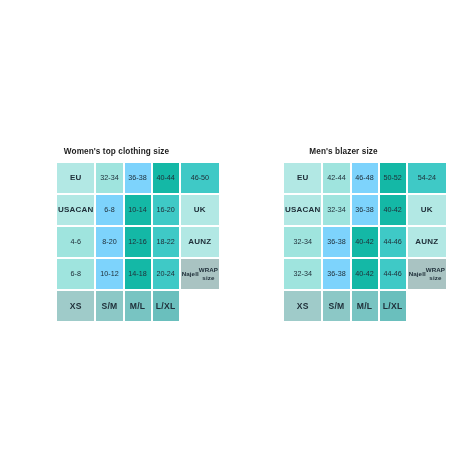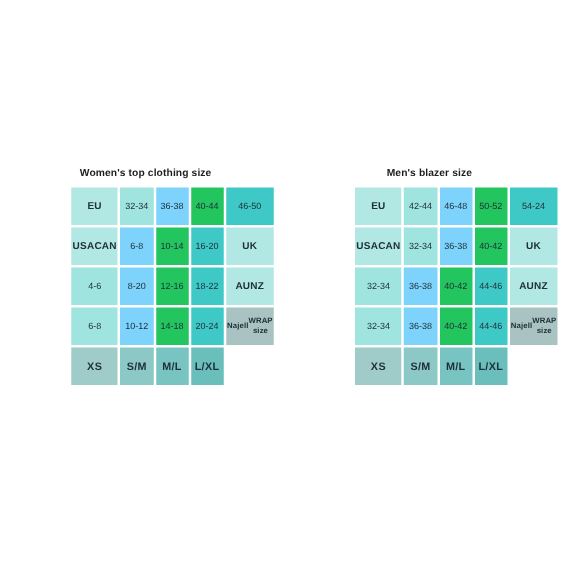--- a/index.html
+++ b/index.html
@@ -11,20 +11,21 @@
     height: 460px;
     background: #ffffff;
     font-family: "Liberation Sans", sans-serif;
     overflow: hidden;
   }
 
   #stage {
     position: relative;
     width: 460px;
     height: 368px;
+    margin-top: 13px;
   }
 
   .tables-row {
     position: absolute;
     top: 134px;
     left: 0;
     width: 460px;
     display: flex;
     justify-content: space-between;
     padding: 0 14px;
@@ -80,21 +81,21 @@
   .cell.wrap-size {
     font-weight: bold;
     font-size: 8.6px;
     letter-spacing: 0.3px;
   }
 
   
   .c0 { background: #b2e8e4; }
   .c1 { background: #9fe4de; }
   .c2 { background: #7dd3fc; }
-  .c3 { background: #22c55e; }
+  .c3 { background: #14b8a6; }
   .c4 { background: #3fc9c6; }
 
   
   .r4.c0 { background: #a9c3c2; }
   .r4.c1 { background: #9fcbc9; }
   .r4.c2 { background: #8cc8c6; }
   .r4.c3 { background: #78c4c2; }
   .r4.c4 { background: #6abfbd; }
 </style>
 </head>

